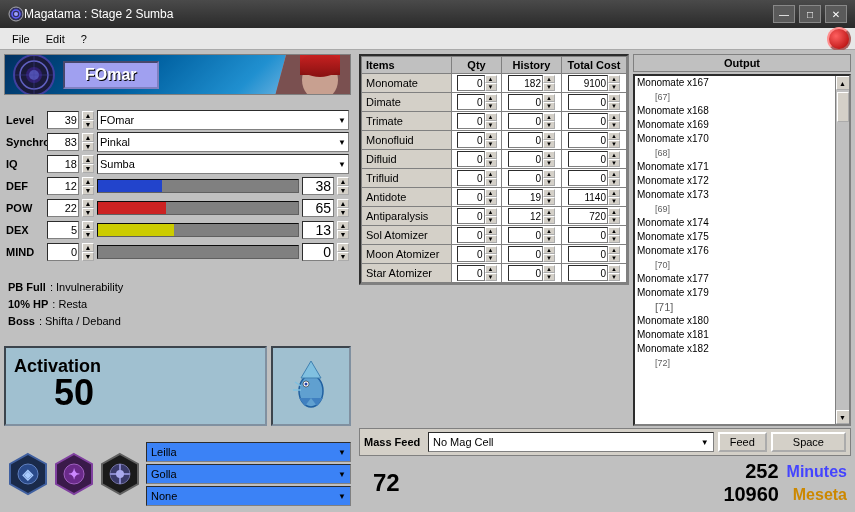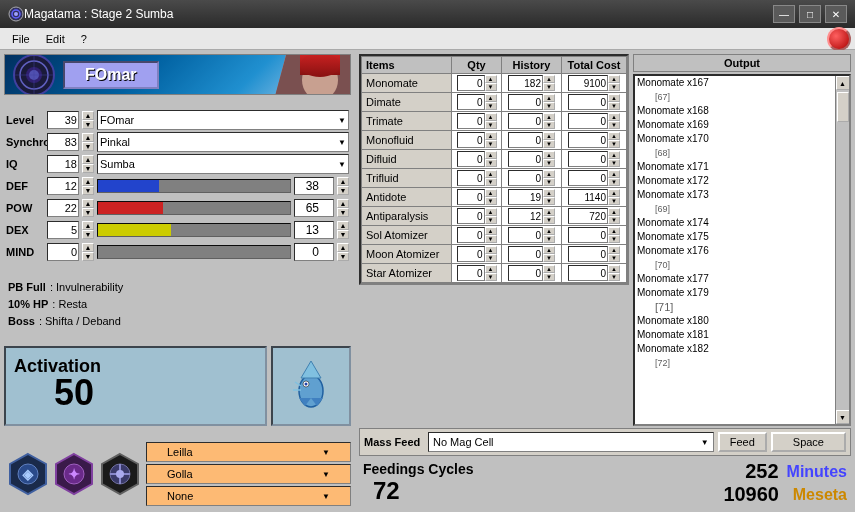--- a/index.html
+++ b/index.html
@@ -146,27 +146,27 @@
       font-size: 11px;
       padding: 0 2px;
       display: flex;
       align-items: center;
       justify-content: space-between;
       cursor: pointer;
     }
     .stat-right-num {
       background: #fff;
       border: 1px inset #808080;
-      width: 40px;
+      width: 32px;
       height: 18px;
       display: flex;
       align-items: center;
       justify-content: flex-end;
-      padding-right: 14px;
-      font-size: 12px;
+      padding-right: 2px;
+      font-size: 14px;
     }
 
     
     .bar-stat-row {
       display: flex;
       align-items: center;
       gap: 3px;
       height: 20px;
     }
     .bar-stat-label {
@@ -241,27 +241,27 @@
     }
 
     
     .dropdown-row {
       display: flex;
       gap: 2px;
     }
     .panel-dropdown {
       flex: 1;
       height: 20px;
-      background: #fdba74;
+      background: #3b82f6;
       border: 1px inset #808080;
       font-size: 11px;
       display: flex;
       align-items: center;
       justify-content: space-between;
-      padding: 0 20px;
+      padding: 0 4px;
       cursor: pointer;
     }
     .dd-arrow {
       font-size: 8px;
     }
 
     
     #right-panel {
       flex: 1;
       background: #c0c0c0;
@@ -1127,21 +1127,20 @@
       <div class="mass-feed-select" style="width:160px;">
         <span>No Mag Cell</span>
           <span class="dd-arrow">▼</span>
       </div>
       <button class="feed-btn">Feed</button>
       <button class="space-btn">Space</button>
     </div>
 
     <div id="bottom-stats">
       <div>
-        <div id="feedings-label">Feedings Cycles</div>
         <div id="feedings-cycles">72</div>
       </div>
       <div id="right-stats">
         <div class="stat-line">
           <span class="stat-number-big">252</span>
           <span class="stat-unit unit-minutes">Minutes</span>
         </div>
         <div class="stat-line">
           <span class="stat-number-big">10960</span>
           <span class="stat-unit unit-meseta">Meseta</span>

